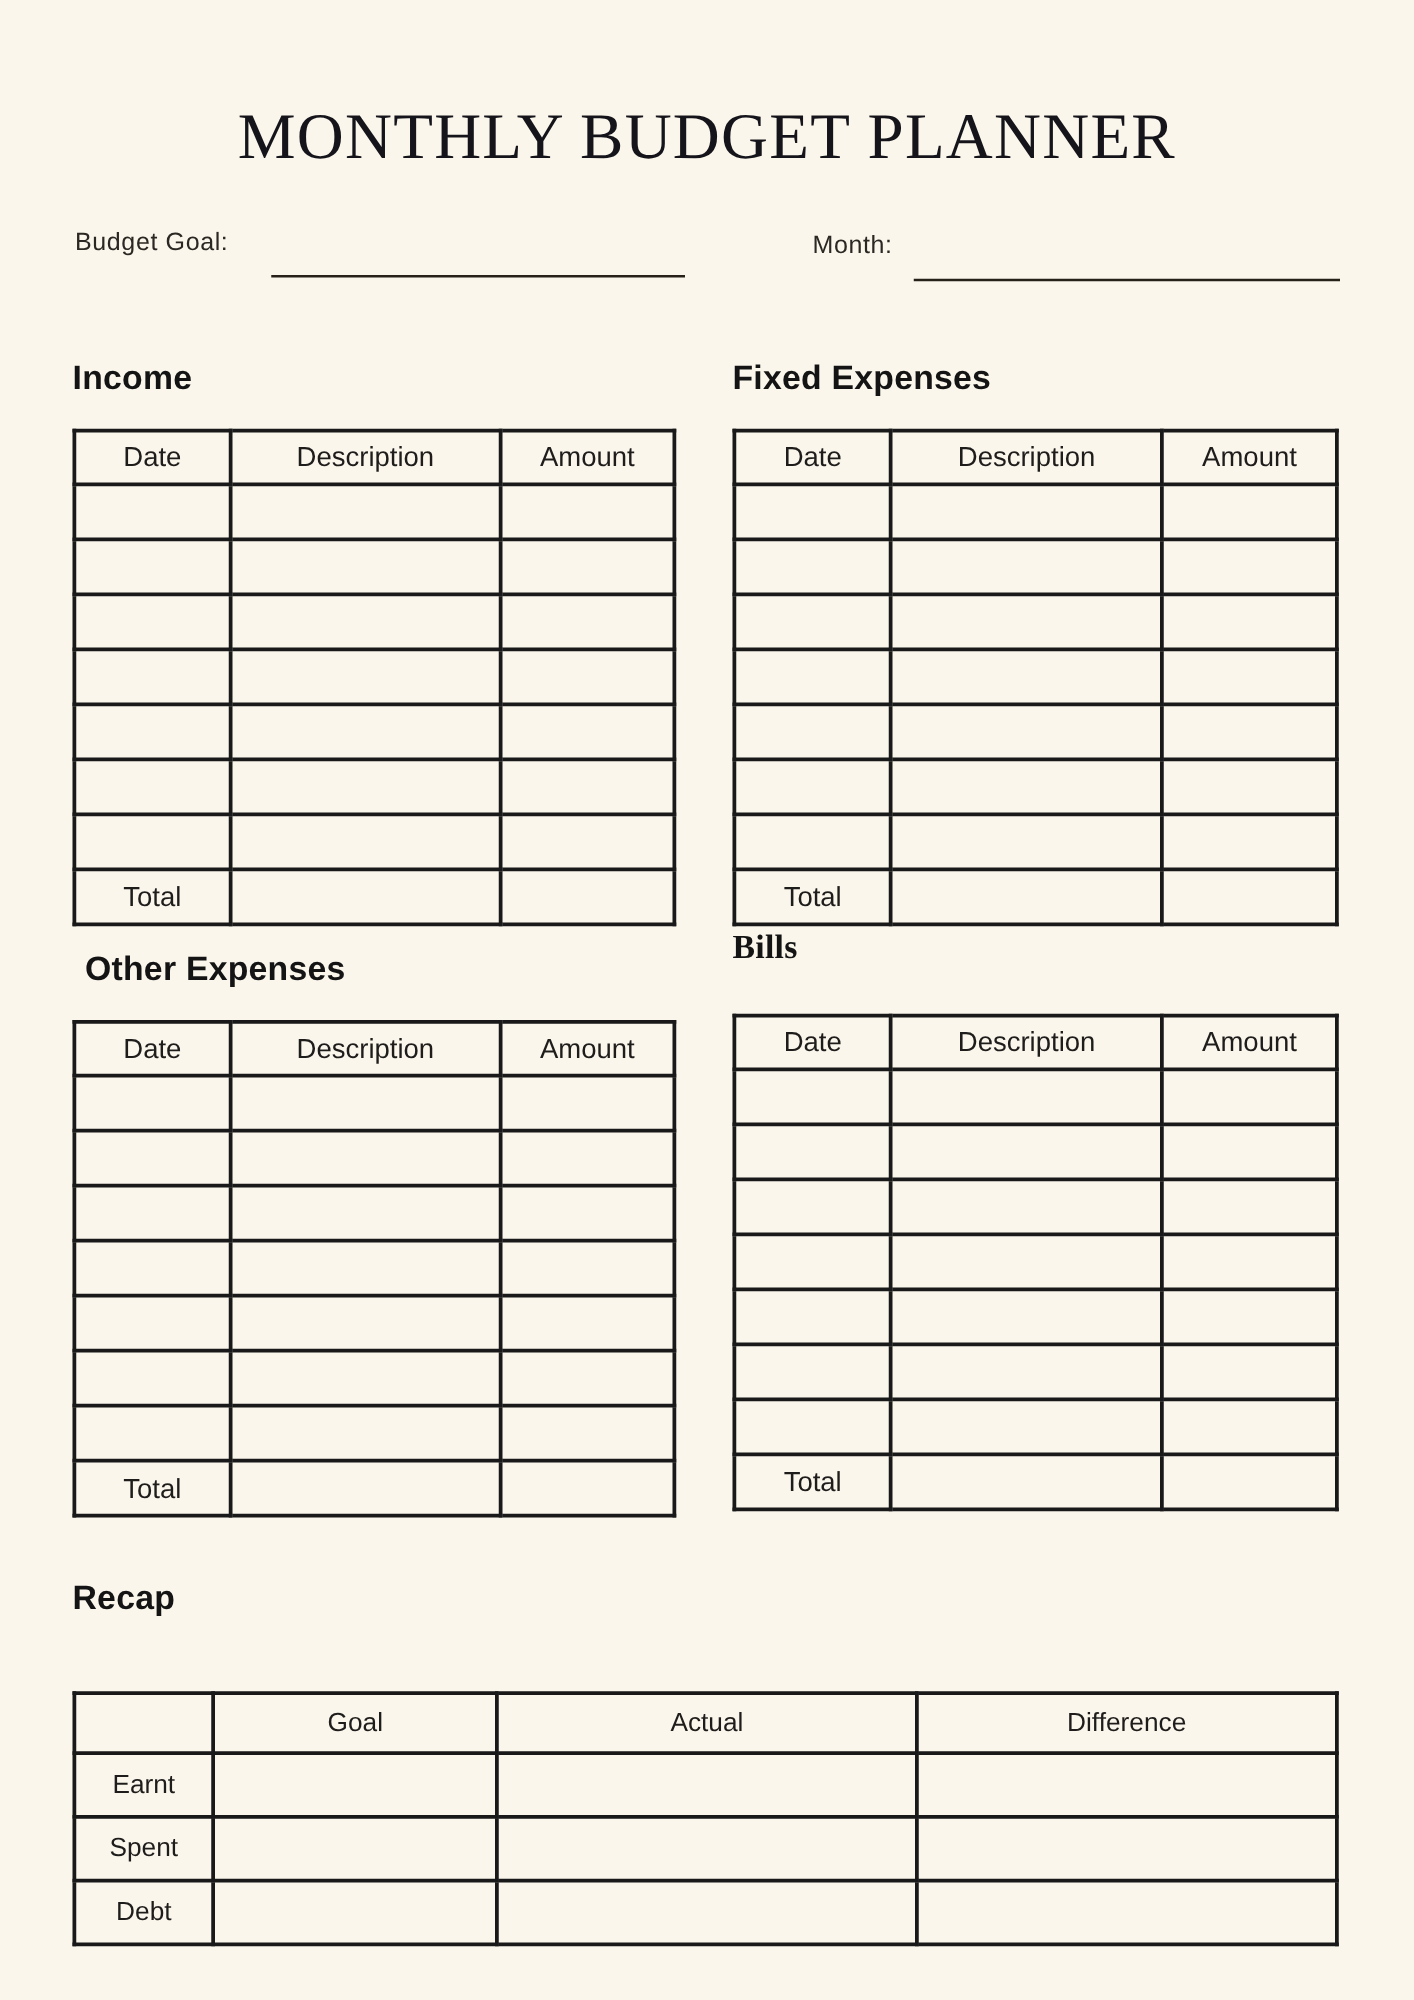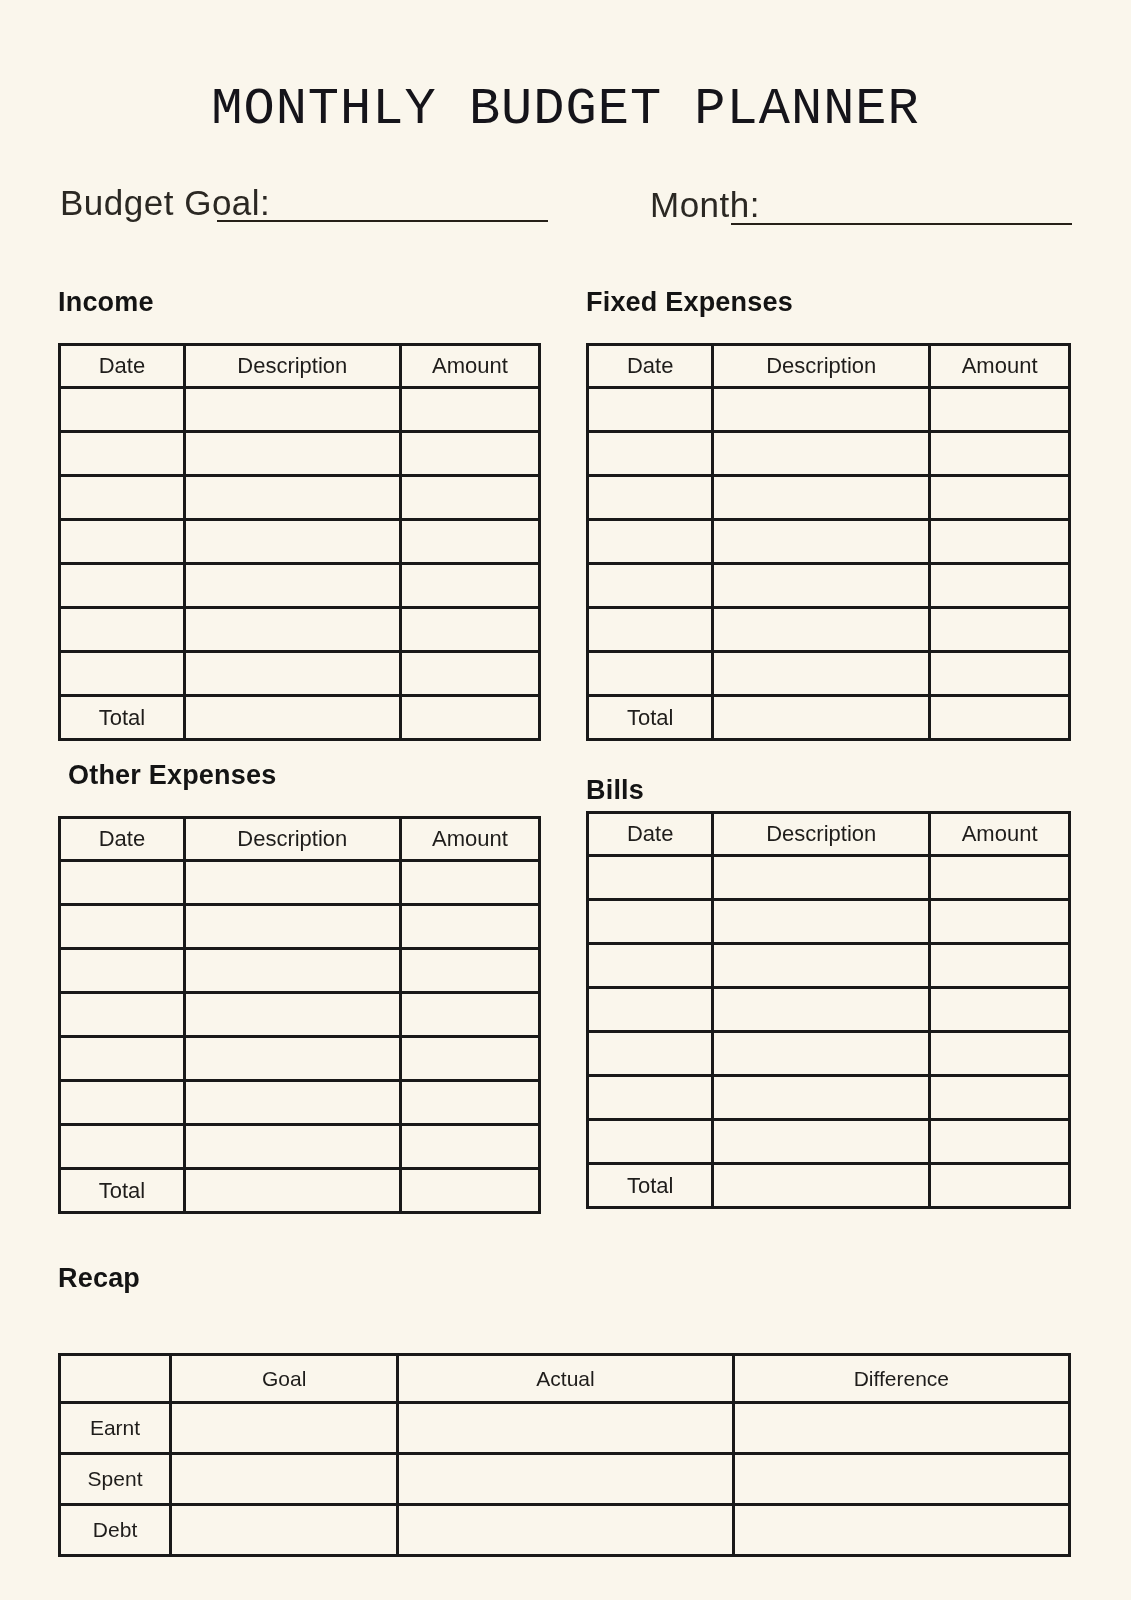--- a/index.html
+++ b/index.html
@@ -12,27 +12,27 @@
   html,body{width:1131px;background:var(--background);}
   body{
     height:1600px;
     position:relative;
     font-family:"Liberation Sans",sans-serif;
     color:var(--text);
   }
   .page-title{
     position:absolute;top:80px;left:0;width:1131px;
     text-align:center;
-    font-family:Liberation Mono, monospace;
+    font-family:Liberation Serif, serif;
     font-size:52px;font-weight:500;letter-spacing:1px;
     color:var(--title);
   }
   .field-label{
     position:absolute;
-    font-size:35px;font-weight:400;color:#2B2823;letter-spacing:.5px;
+    font-size:20px;font-weight:400;color:#2B2823;letter-spacing:.5px;
   }
   .fill-line{
     position:absolute;height:2px;background:#262018;
   }
   .section-title{
     position:absolute;
     font-size:27px;font-weight:700;color:#141414;letter-spacing:.2px;
   }
   table{
     position:absolute;
@@ -52,21 +52,21 @@
   .recap .row-label{font-size:21px;}
   
   .t-income{left:58px;top:343px;width:483px;}
   .t-fixed{left:586px;top:343px;width:485px;}
   .t-other{left:58px;top:816px;width:483px;}
   .t-bills{left:586px;top:811px;width:485px;}
   .t-recap{left:58px;top:1353px;width:1013px;}
   .h-income{left:58px;top:287px;}
   .h-fixed{left:586px;top:287px;}
   .h-other{left:68px;top:760px;}
-  .h-bills{left:586px;top:775px;}
+  .h-bills{left:586px;top:742px;font-family:Liberation Serif, serif;}
   .h-recap{left:58px;top:1263px;}
 </style>
 </head>
 <body>
 
 <h1 class="page-title">MONTHLY BUDGET PLANNER</h1>
 
 <span class="field-label" style="left:60px;top:183px;">Budget Goal:</span>
 <div class="fill-line" style="left:217px;top:220px;width:331px;"></div>
 

